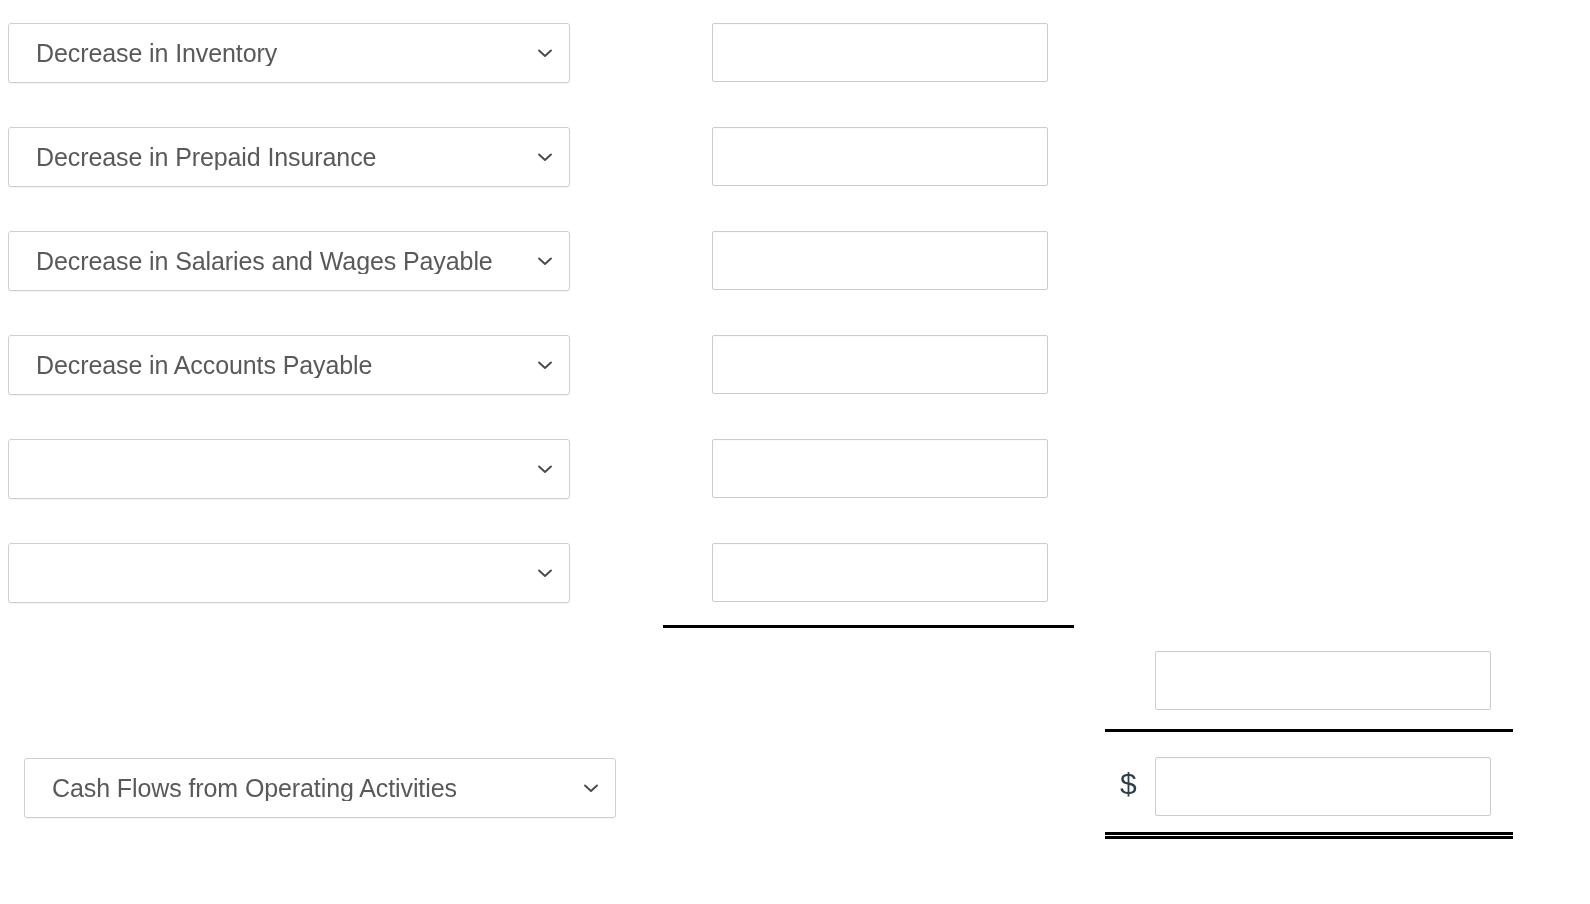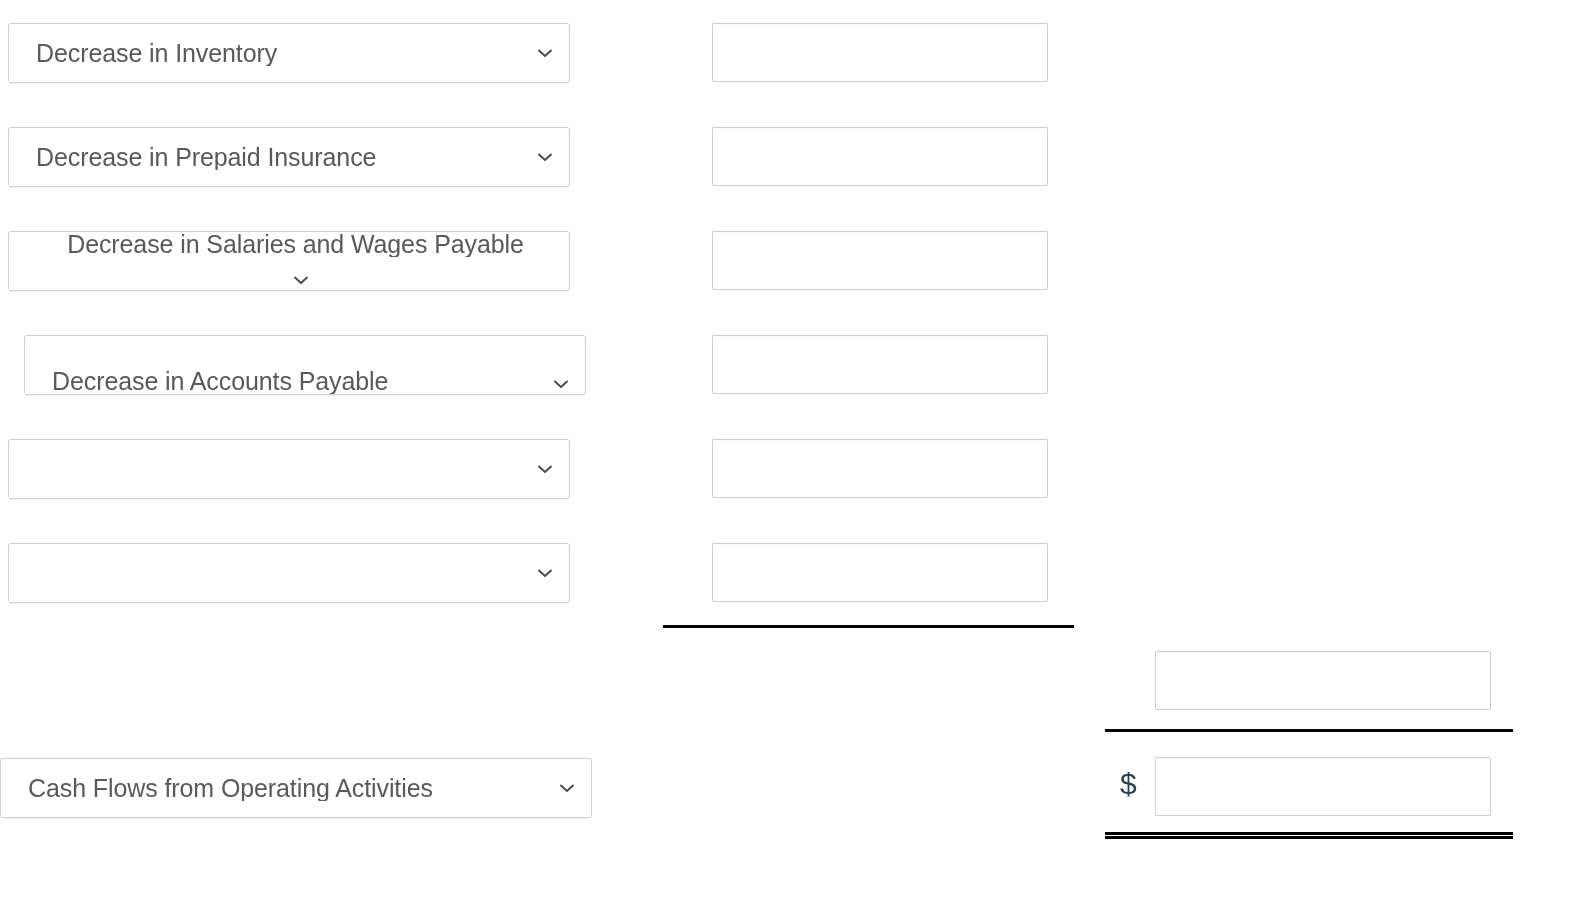--- a/index.html
+++ b/index.html
@@ -112,30 +112,30 @@
       <input type="text" class="amount-input" placeholder="" style="left: 712px; top: 23px; width: 336px; height: 59px;">
       <div class="select-control" style="left: 8px; top: 127px; width: 562px; height: 60px; gap: 21px;">
         <span class="select-label">Decrease in Prepaid Insurance</span>
         <span class="chevron">
           <svg viewBox="0 0 20 20" aria-hidden="true">
             <path d="M4 7.5 L10 13 L16 7.5" fill="none" stroke="#4a4a4a" stroke-width="1.9" stroke-linecap="round" stroke-linejoin="round"></path>
           </svg>
         </span>
       </div>
       <input type="text" class="amount-input" placeholder="" style="left: 712px; top: 127px; width: 336px; height: 59px;">
-      <div class="select-control" style="left: 8px; top: 231px; width: 562px; height: 60px; flex-direction: column;">
+      <div class="select-control" style="left: 8px; top: 231px; width: 562px; height: 60px;">
         <span class="select-label">Decrease in Salaries and Wages Payable</span>
         <span class="chevron">
           <svg viewBox="0 0 20 20" aria-hidden="true">
             <path d="M4 7.5 L10 13 L16 7.5" fill="none" stroke="#4a4a4a" stroke-width="1.9" stroke-linecap="round" stroke-linejoin="round"></path>
           </svg>
         </span>
       </div>
       <input type="text" class="amount-input" placeholder="" style="left: 712px; top: 231px; width: 336px; height: 59px;">
-      <div class="select-control" style="left: 24px; top: 335px; width: 562px; height: 60px; align-items: flex-end;">
+      <div class="select-control" style="left: 8px; top: 335px; width: 562px; height: 60px;">
         <span class="select-label">Decrease in Accounts Payable</span>
         <span class="chevron">
           <svg viewBox="0 0 20 20" aria-hidden="true">
             <path d="M4 7.5 L10 13 L16 7.5" fill="none" stroke="#4a4a4a" stroke-width="1.9" stroke-linecap="round" stroke-linejoin="round"></path>
           </svg>
         </span>
       </div>
       <input type="text" class="amount-input" placeholder="" style="left: 712px; top: 335px; width: 336px; height: 59px;">
       <div class="select-control" style="left: 8px; top: 439px; width: 562px; height: 60px;">
         <span class="select-label"></span>
@@ -158,21 +158,21 @@
     </div>
 
   <div id="rules-container">
       <div class="rule-single" style="left: 663px; top: 625px; width: 411px;"></div>
       <div class="rule-single" style="left: 1105px; top: 729px; width: 408px;"></div>
       <div class="rule-double" style="left: 1105px; top: 832px; width: 408px;"></div>
     </div>
 
   <input id="subtotal-input" class="amount-input" type="text" placeholder="" style="left: 1155px; top: 651px; width: 336px; height: 59px;">
 
-  <div id="total-select" class="select-control" style="left: 0; top: 758px; width: 592px; height: 60px;">
+  <div id="total-select" class="select-control" style="left: 24px; top: 758px; width: 592px; height: 60px;">
     <span class="select-label">Cash Flows from Operating Activities</span>
     <span class="chevron">
       <svg viewBox="0 0 20 20" aria-hidden="true">
         <path d="M4 7.5 L10 13 L16 7.5" fill="none" stroke="#4a4a4a" stroke-width="1.9" stroke-linecap="round" stroke-linejoin="round"></path>
       </svg>
     </span>
   </div>
 
   <span id="currency-symbol" class="currency" style="left: 1120px; top: 769px;">$</span>
 

